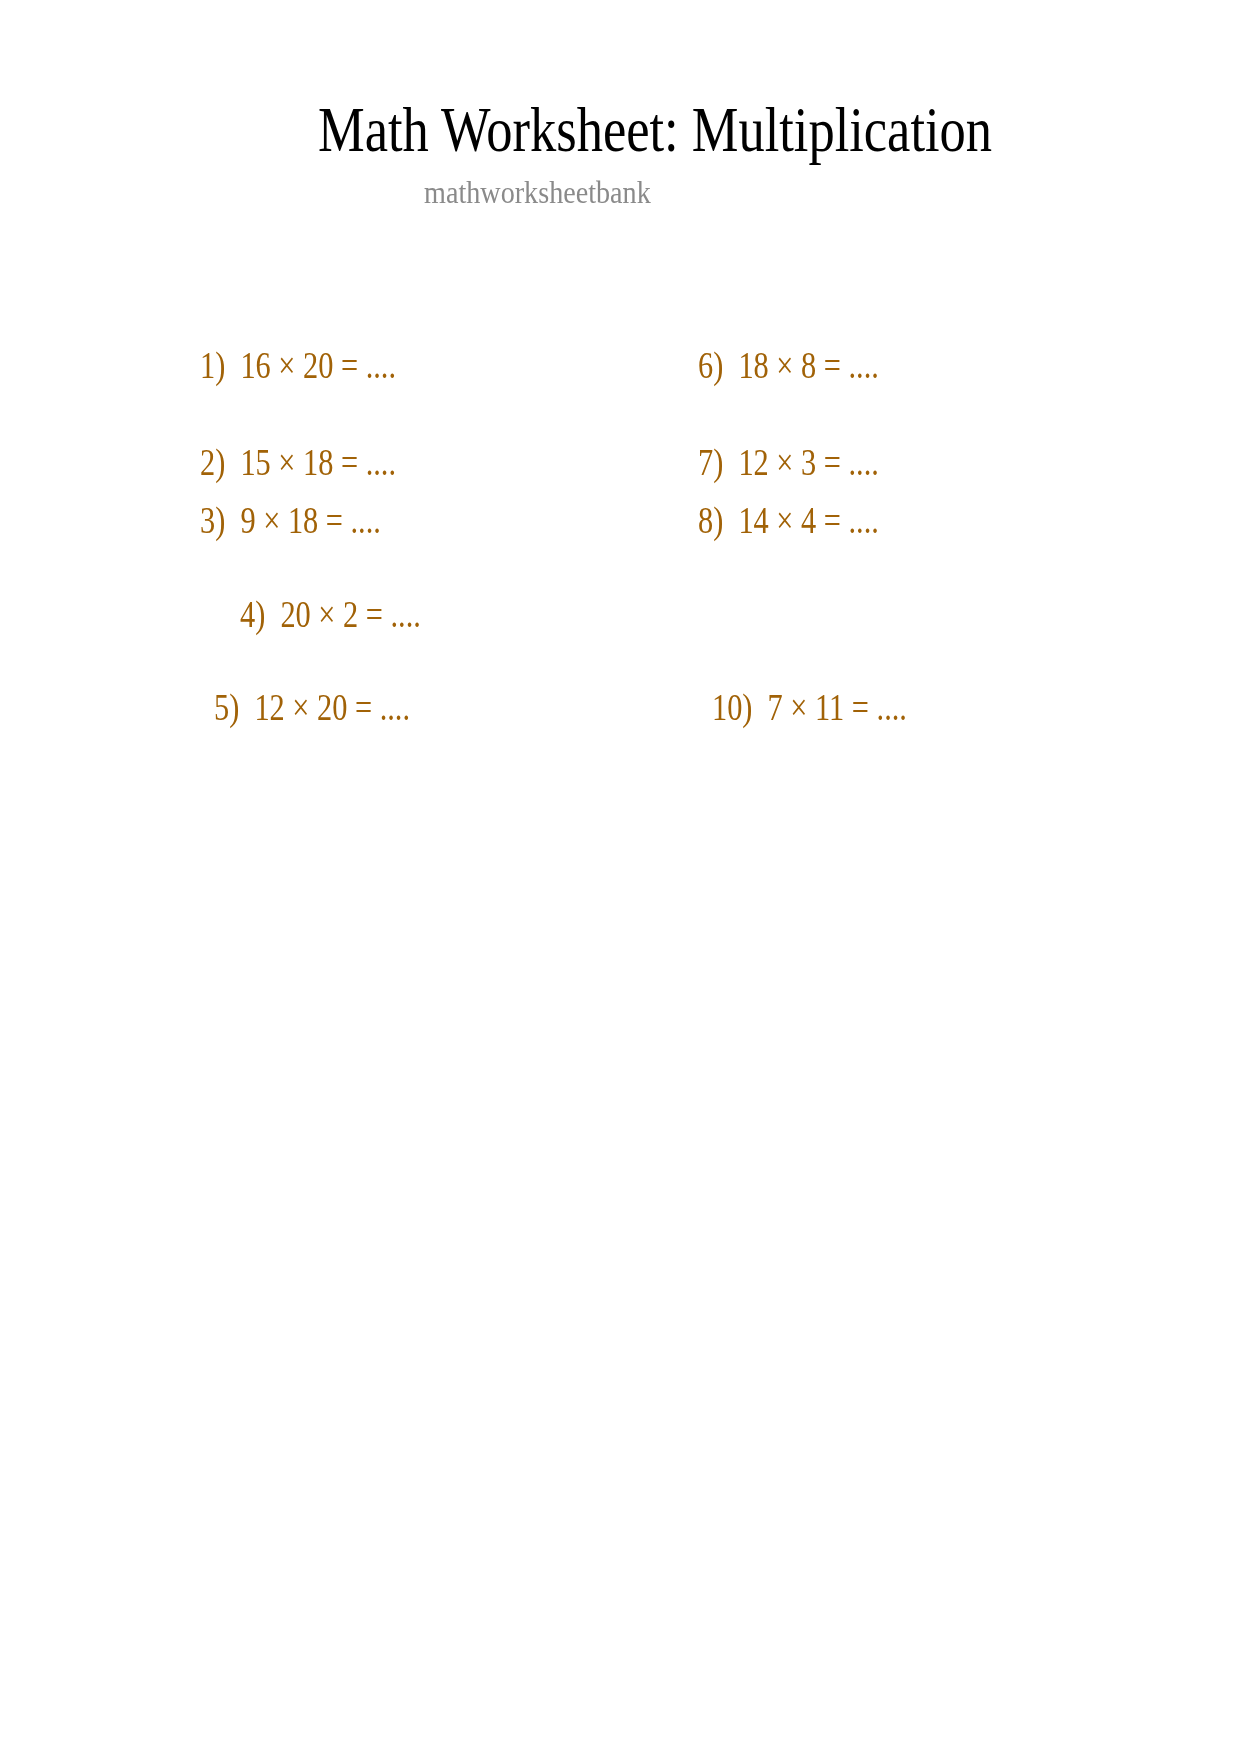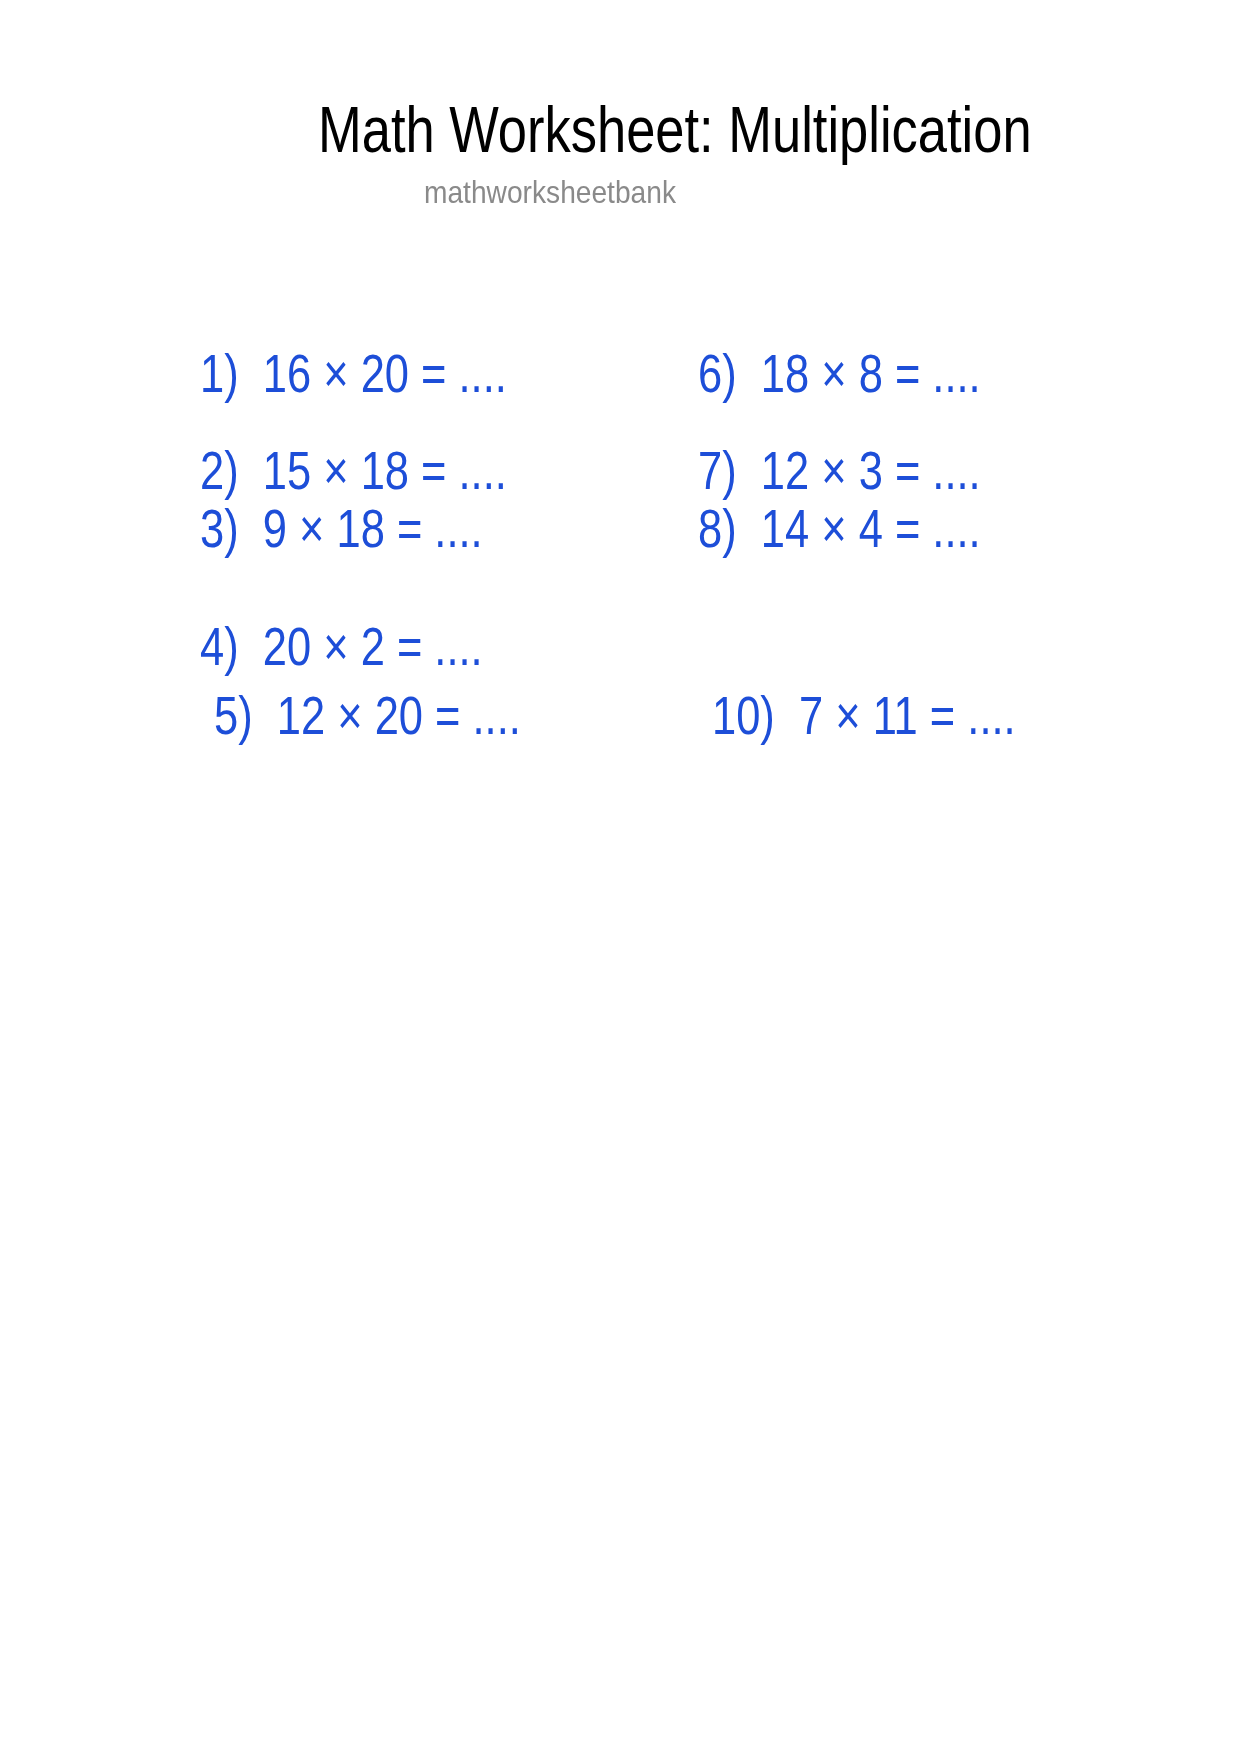--- a/index.html
+++ b/index.html
@@ -6,21 +6,21 @@
     margin: 0;
     padding: 0;
     background: #ffffff;
   }
   .page {
     position: relative;
     width: 1240px;
     height: 1754px;
     background: #ffffff;
     color: #000000;
-    font-family: Liberation Sans, sans-serif;
+    font-family: Liberation Serif, serif;
     overflow: hidden;
   }
   
   .cond {
     display: inline-block;
     transform: scaleX(0.82);
     transform-origin: 0 0;
     white-space: pre;
   }
   .title {
@@ -37,31 +37,31 @@
     position: absolute;
     left: 424px;
     top: 176px;
     font-size: 32px;
     line-height: 1;
     color: #8a8a8a;
   }
   .subtitle .cond { transform: scaleX(0.88); }
   .row {
     position: absolute;
-    font-size: 53px;
+    font-size: 37px;
     line-height: 1;
-    color: #1d4ed8;
+    color: #a16207;
     text-align: right;
   }
   .col-left  { left: 200px; }
   .col-right { left: 698px; }
   .r1 { top: 347px; }
   .r2 { top: 444px; }
   .r3 { top: 502px; }
-  .r4 { top: 620px; }
+  .r4 { top: 596px; margin-left: 40px; }
   .r5 { top: 689px; margin-left: 14px; }
 </style>
 </head>
 <body>
 
 <div class="page">
 
   <h1 class="title"><span class="cond">Math Worksheet: Multiplication</span></h1>
 
   <div class="subtitle"><span class="cond">mathworksheetbank</span></div>

